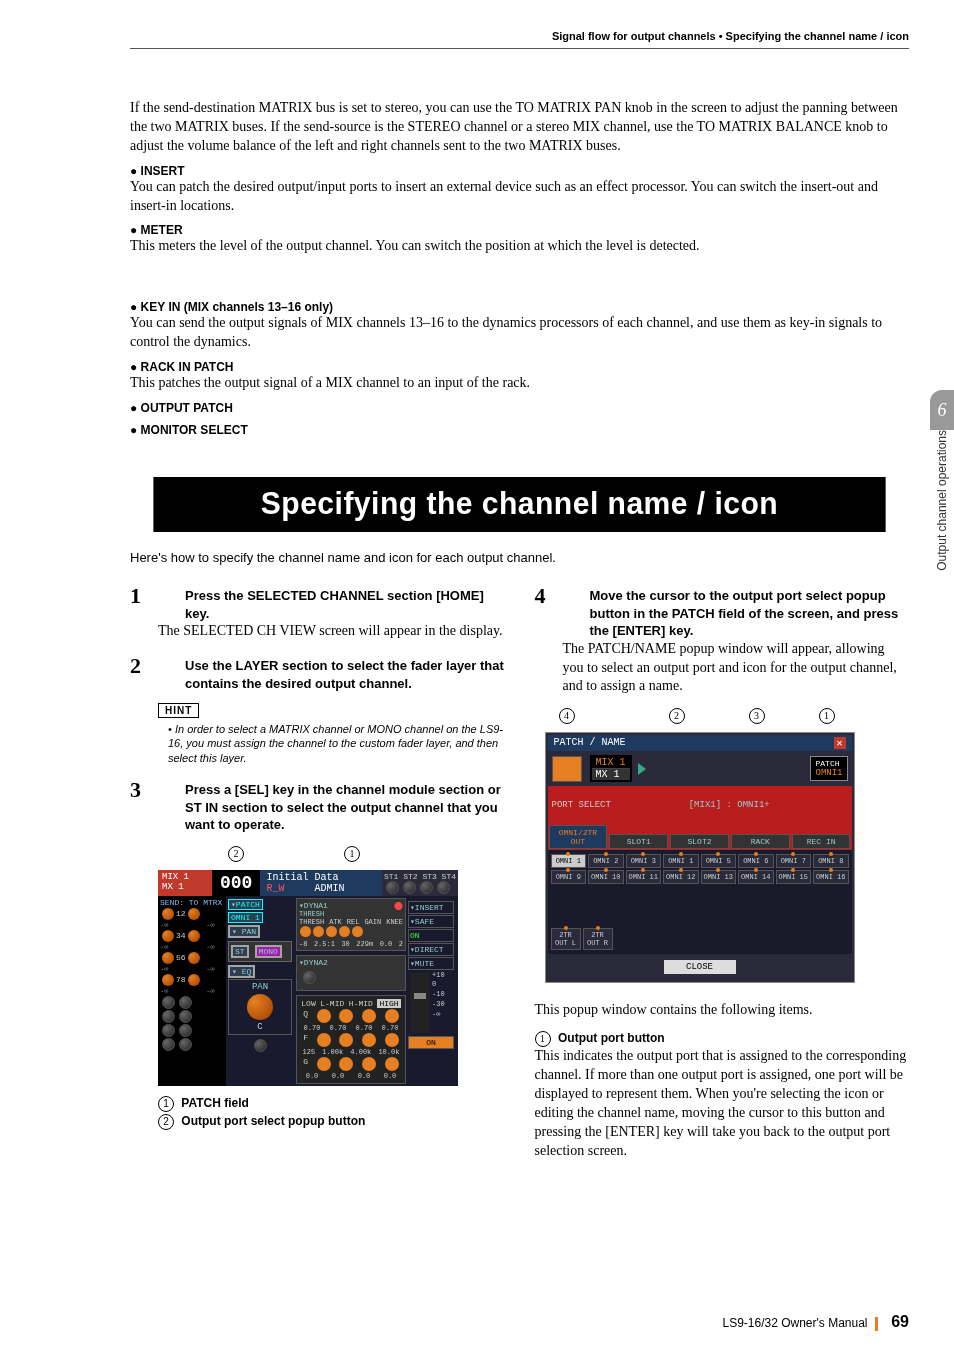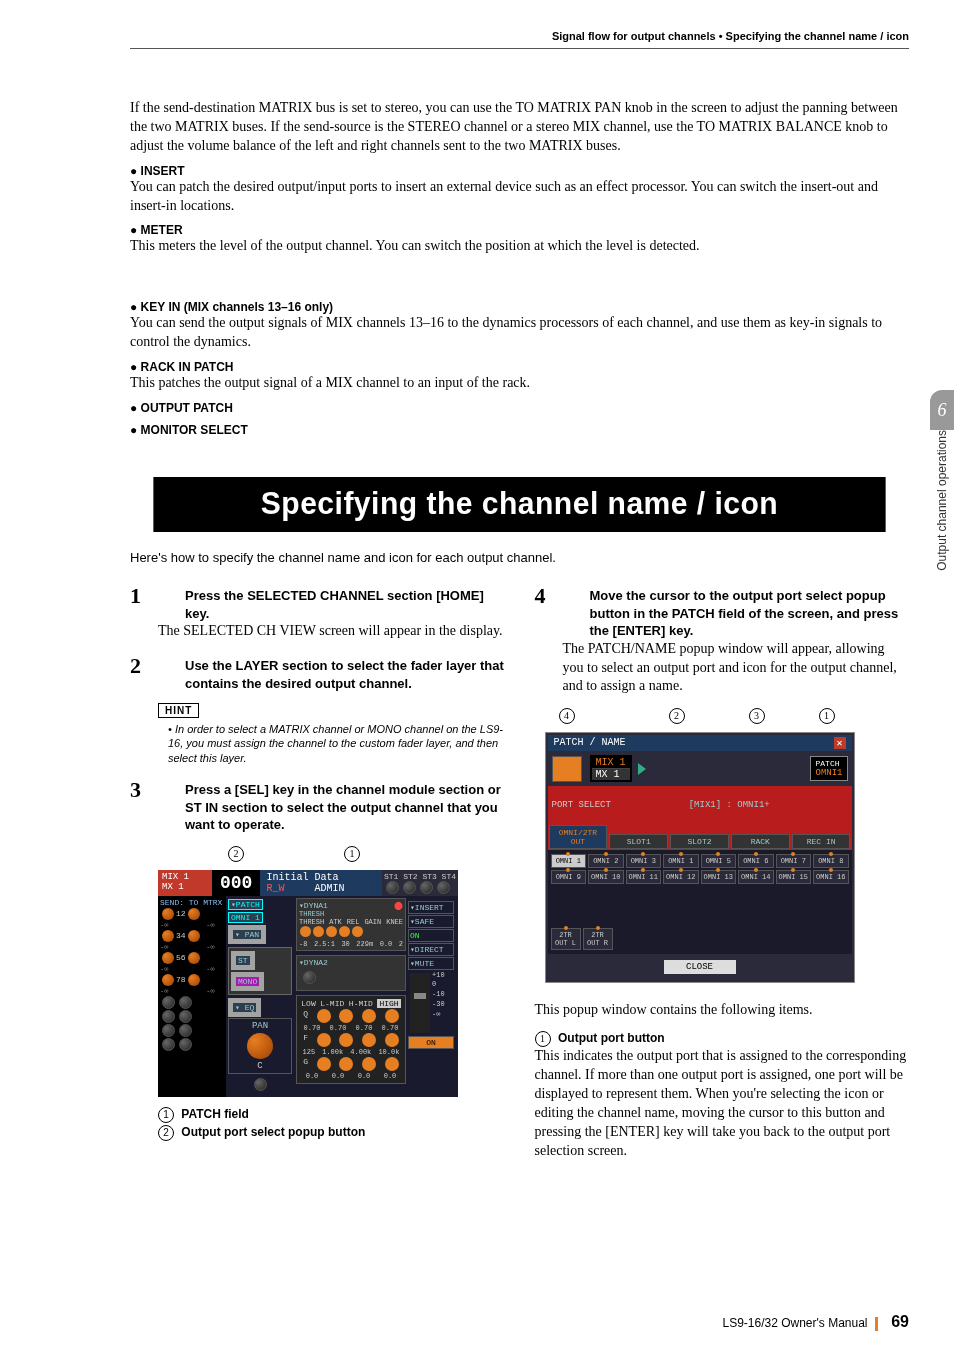--- a/index.html
+++ b/index.html
@@ -170,21 +170,21 @@
   margin:0 2px;
 }
 .knob.off {
   background: radial-gradient(circle at 30% 30%, #666, #222);
   border:1px solid #555;
   width:11px;height:11px;
 }
 .mid-rail { width:64px; padding:2px; }
 .mini-btn {
   display:inline-block; background:#2c3e50;
-  border:5px solid #a3a3a3; padding:0 2px;
+  border:2px solid #a3a3a3; padding:0 2px;
   font-size:8px; margin:1px 0; color:#9cc;
 }
 .patch-highlight { border:1px solid #0ff; color:#0ff; }
 .pan-box { background:#333; border:1px solid #666; padding:2px; margin:2px 0;}
 .big-knob {
   width:26px;height:26px;border-radius:50%;
   background: radial-gradient(circle at 30% 30%, #e67e22, #a04000);
   margin:2px auto;
 }
 .right-rail { flex:1; padding:2px; }

